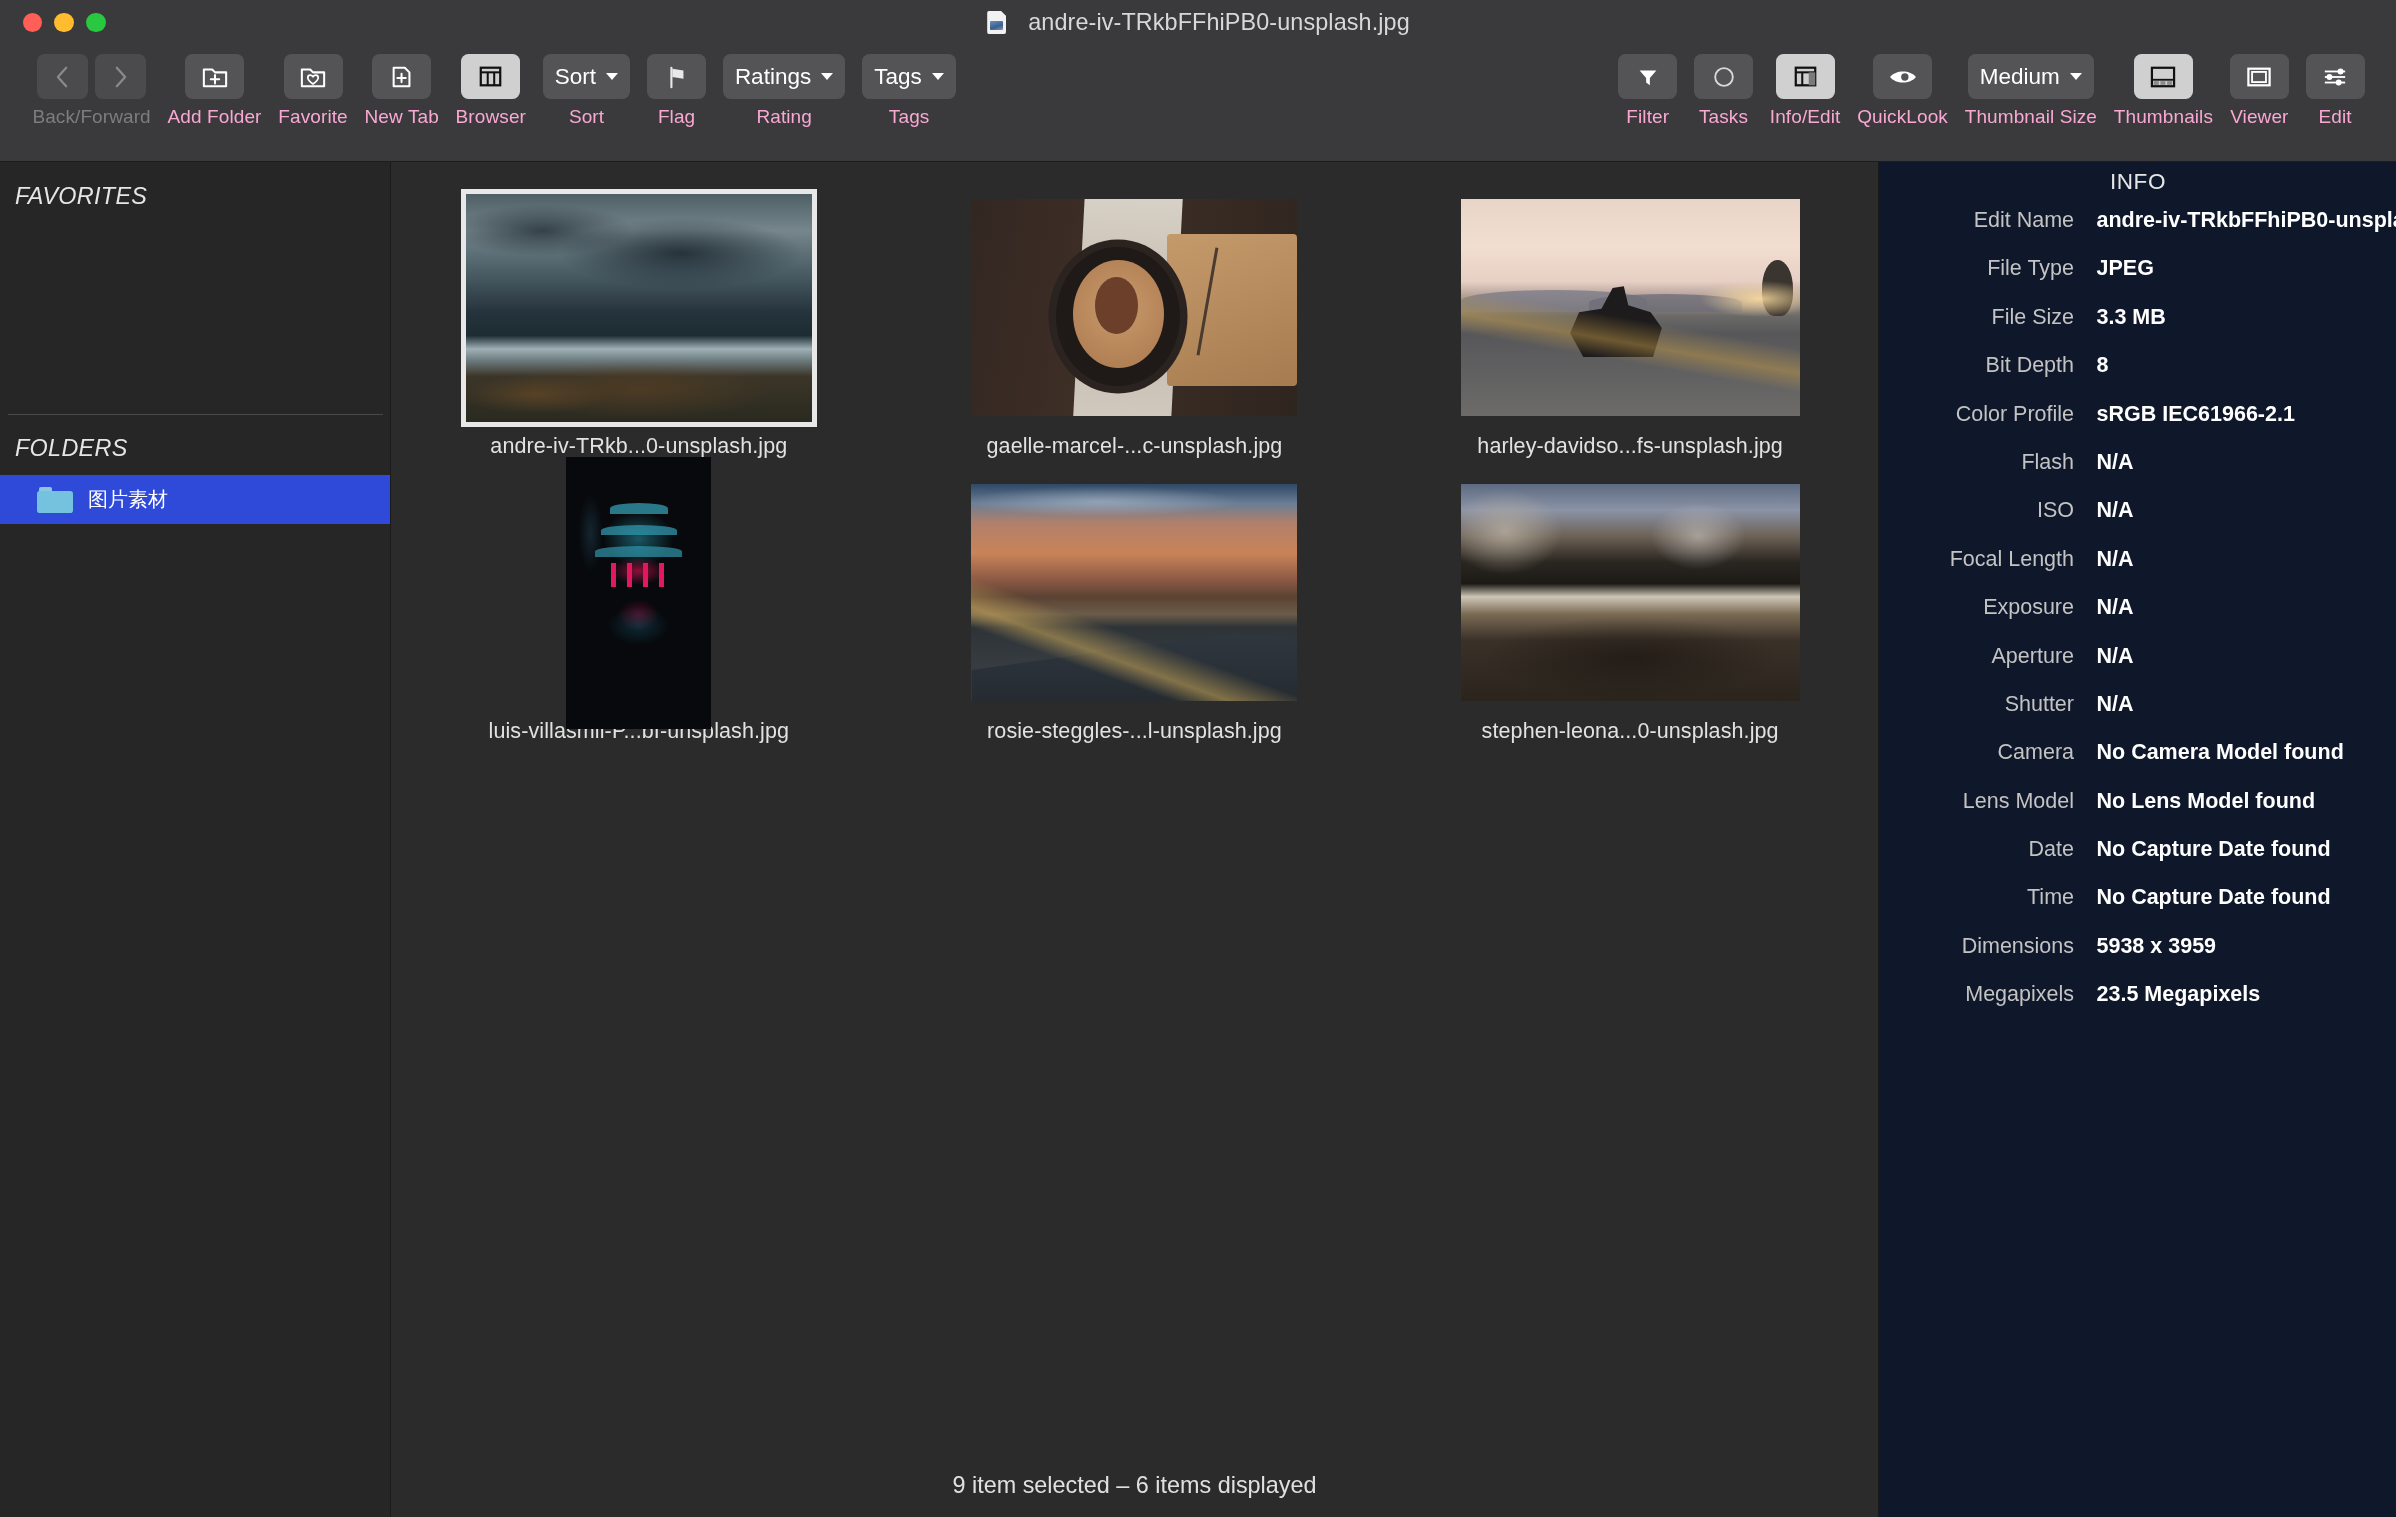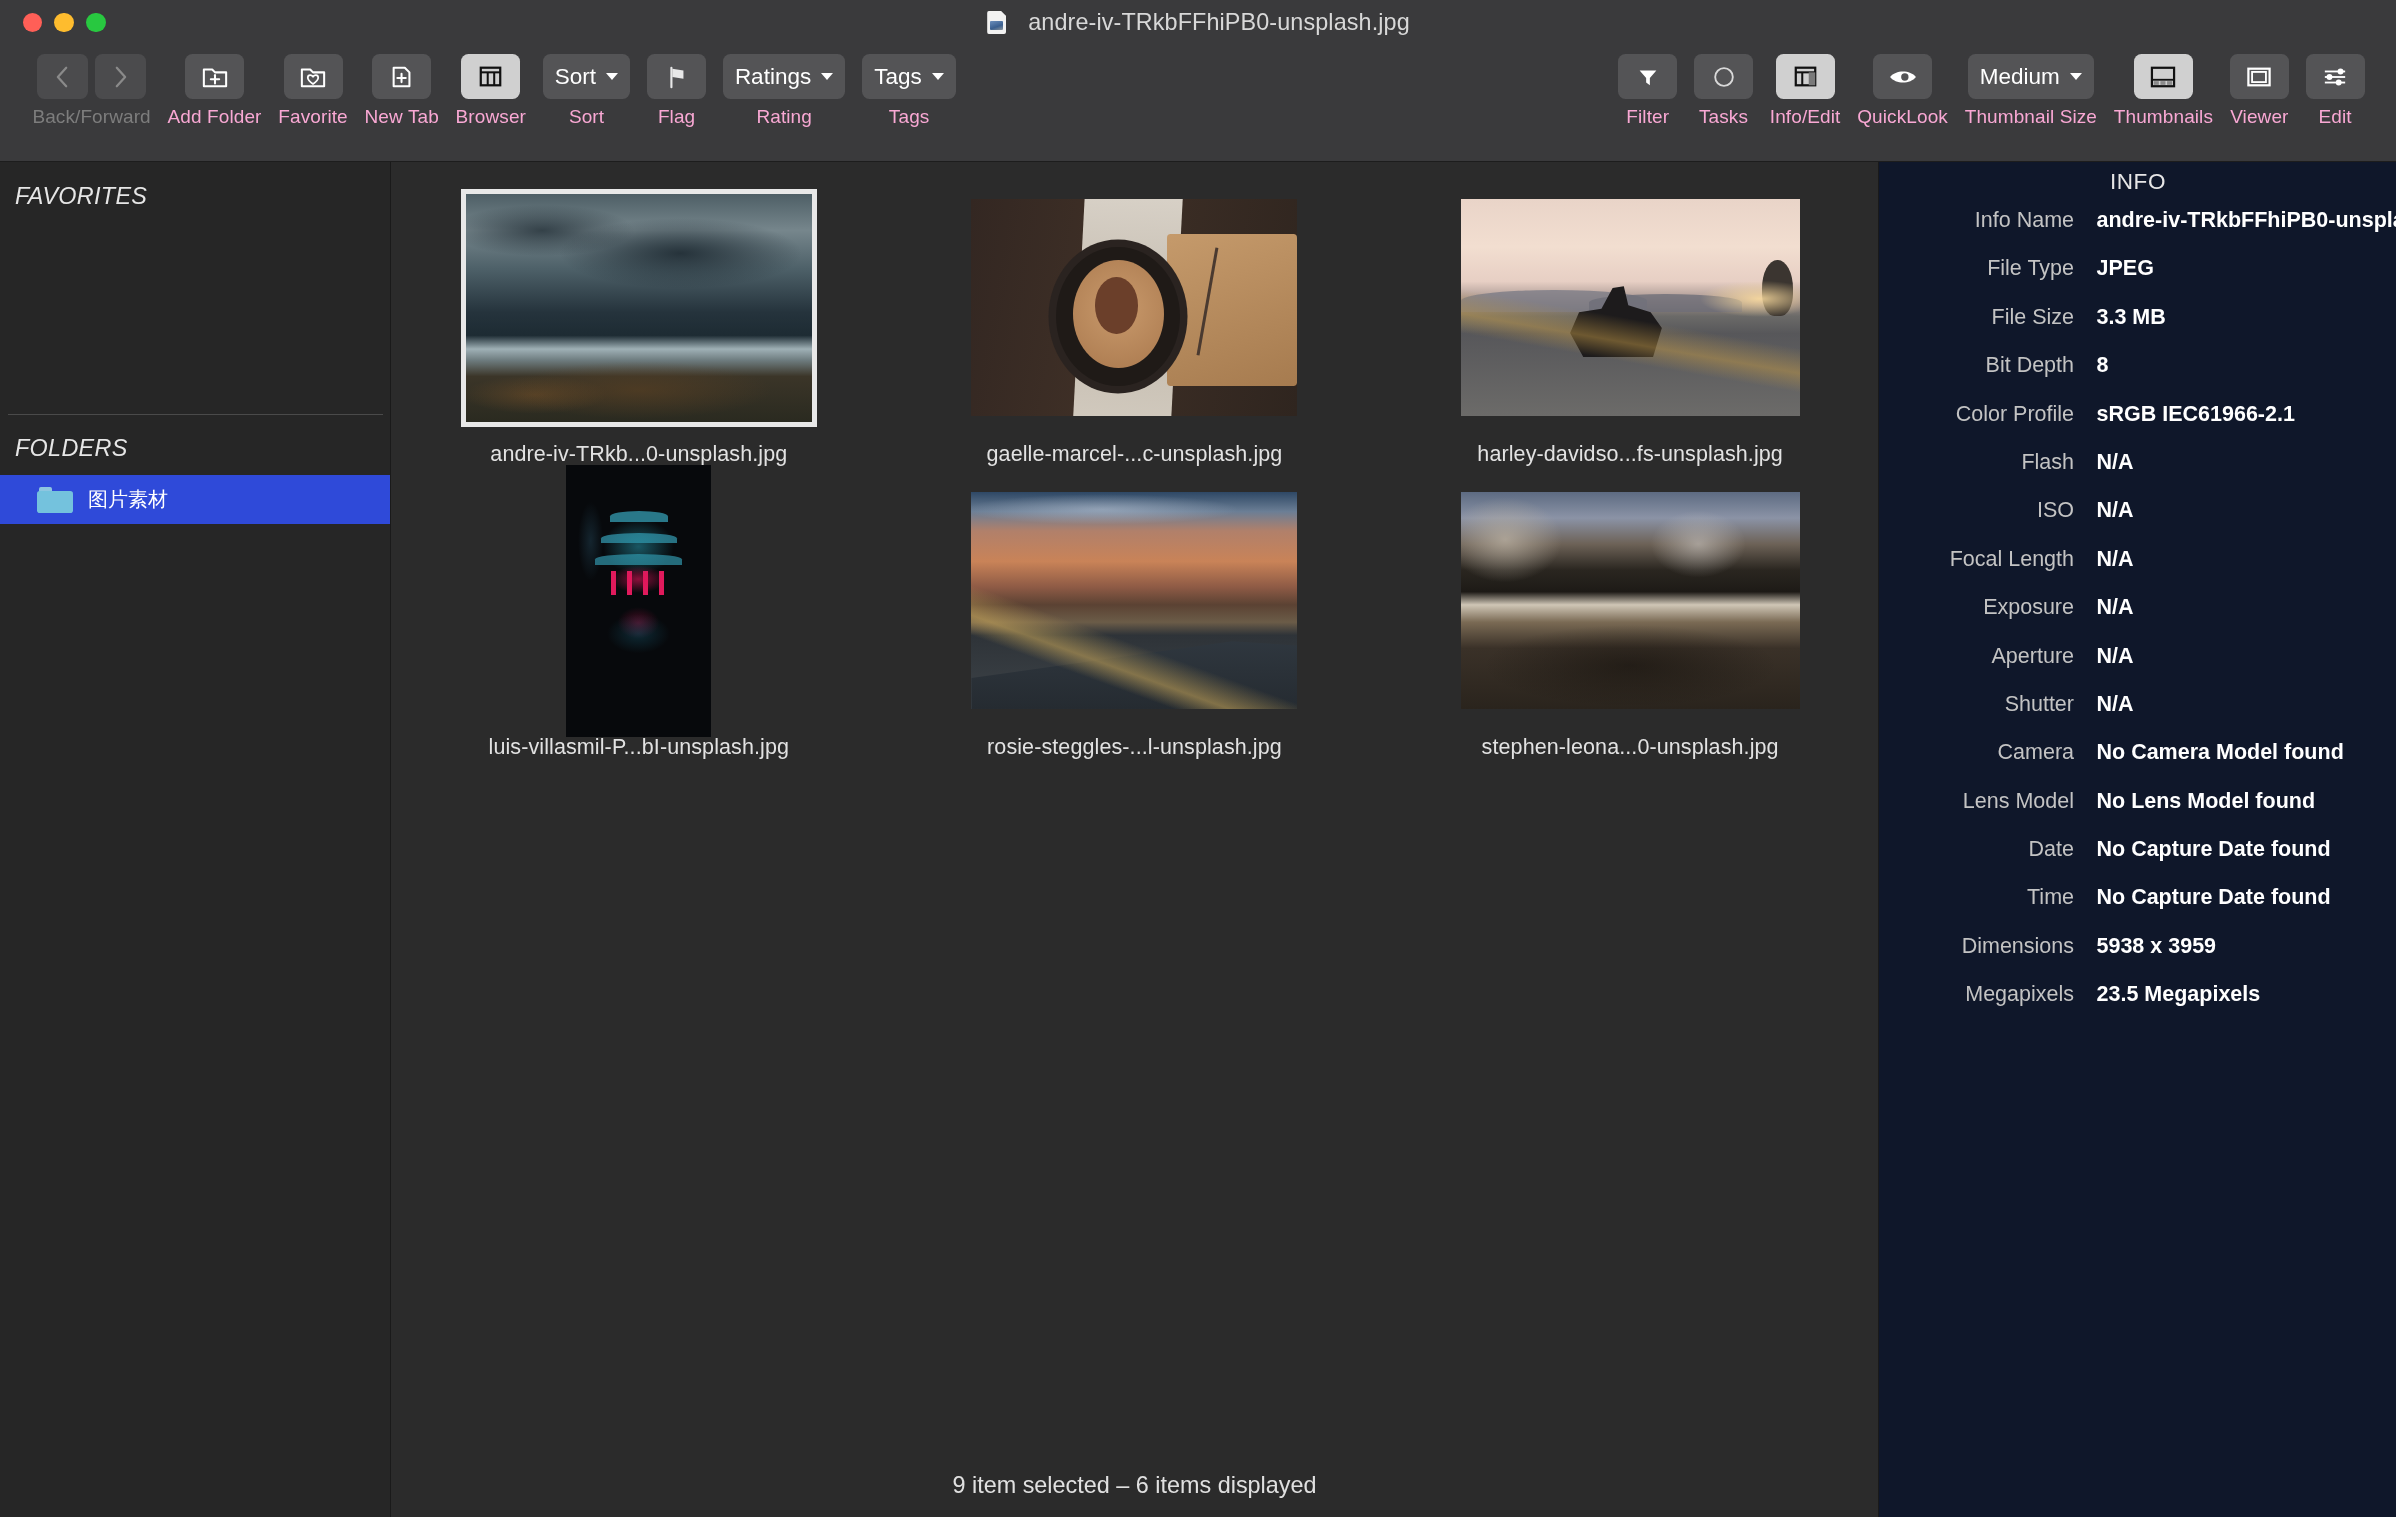--- a/index.html
+++ b/index.html
@@ -76,21 +76,21 @@
 
   
   .content { flex:1 1 auto; display:flex; flex-direction:column; min-width:0; background:#2b2b2b;
      border-right:0.9px solid #1a1a1a; }
   .grid { flex:1 1 auto; padding:19px 0 0 0; }
   .grid-row { display:flex; }
   .cell { width:auto; flex:0 0 33.333%; display:flex; flex-direction:column; align-items:center; }
   .thumbwrap { height:253px; display:flex; align-items:center; justify-content:center; }
   .thumb { position:relative; overflow:hidden; background:#111; }
   .thumb.sel { outline:none; border:5.6px solid #e8e8e8; box-shadow:0 0 0 1.9px #111 inset; }
-  .cap { font-size:21.5px; color:#e2e2e2; margin-top:8px; height:32px; letter-spacing:0.1px;}
+  .cap { font-size:21.5px; color:#e2e2e2; margin-top:0; height:32px; letter-spacing:0.1px;}
   .statusbar { height:66px; display:flex; align-items:center; justify-content:center;
      font-size:23.4px; color:#e0e0e0; }
 
   
   .info { width:518px; flex:0 0 518px; background:#0f172a; padding-top:7px; }
   .info-title { text-align:center; font-size:22.5px; color:#e6e6e6; letter-spacing:0.6px; margin-bottom:13px;}
   .irow { display:flex; align-items:baseline; margin-bottom:23.4px; }
   .ikey { width:195px; text-align:right; font-size:21.5px; color:#c3c3c3; padding-right:0;}
   .ival { flex:1; font-size:21.5px; color:#ffffff; font-weight:bold; padding-left:22.5px;
      white-space:nowrap; overflow:hidden; }
@@ -454,21 +454,21 @@
         </div>
 
       </div>
       <div class="statusbar">9 item selected – 6 items displayed</div>
     </div>
 
     <div class="info">
       <div class="info-title">INFO</div>
 
       <div class="irow">
-          <div class="ikey">Info Name</div>
+          <div class="ikey">Edit Name</div>
           <div class="ival">andre-iv-TRkbFFhiPB0-unspla...</div>
         </div>
       <div class="irow">
           <div class="ikey">File Type</div>
           <div class="ival">JPEG</div>
         </div>
       <div class="irow">
           <div class="ikey">File Size</div>
           <div class="ival">3.3 MB</div>
         </div>

